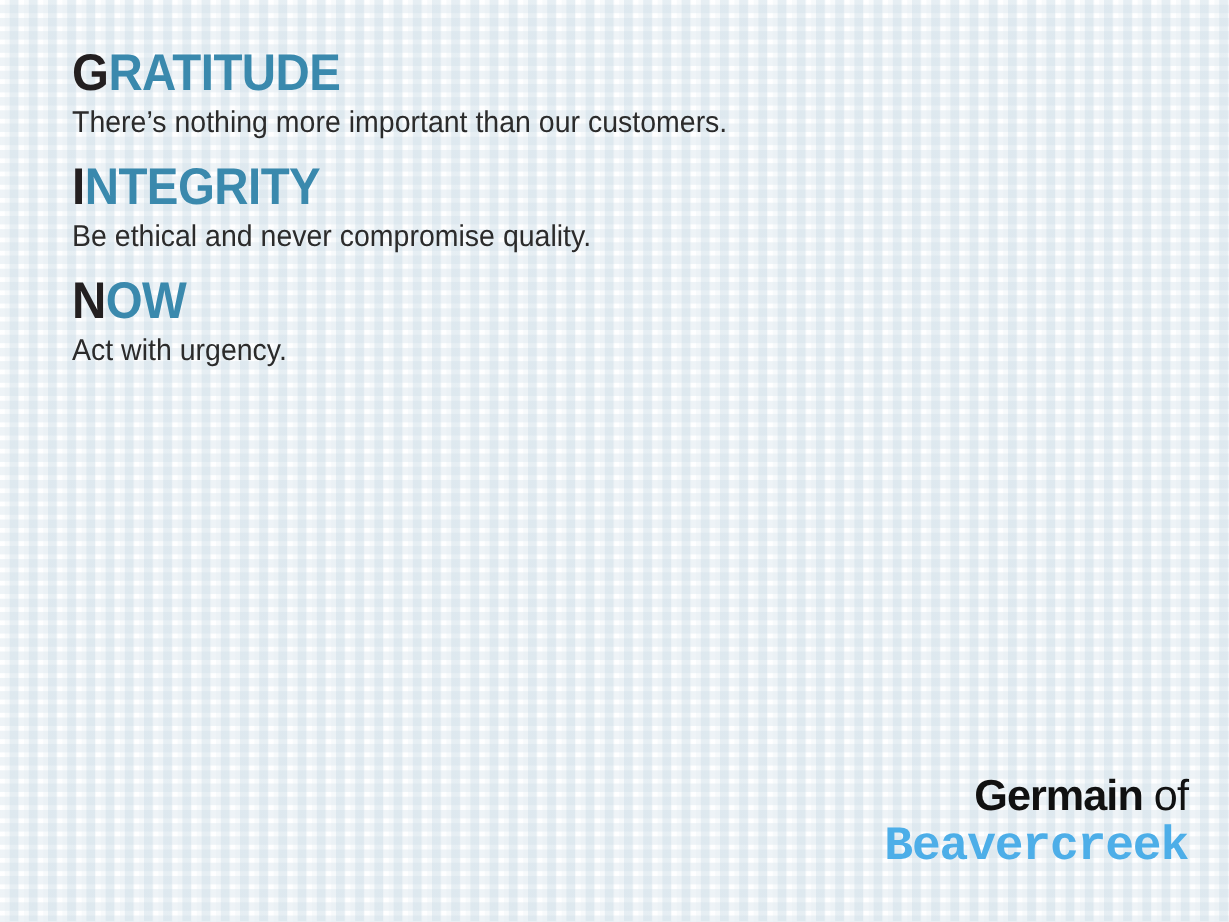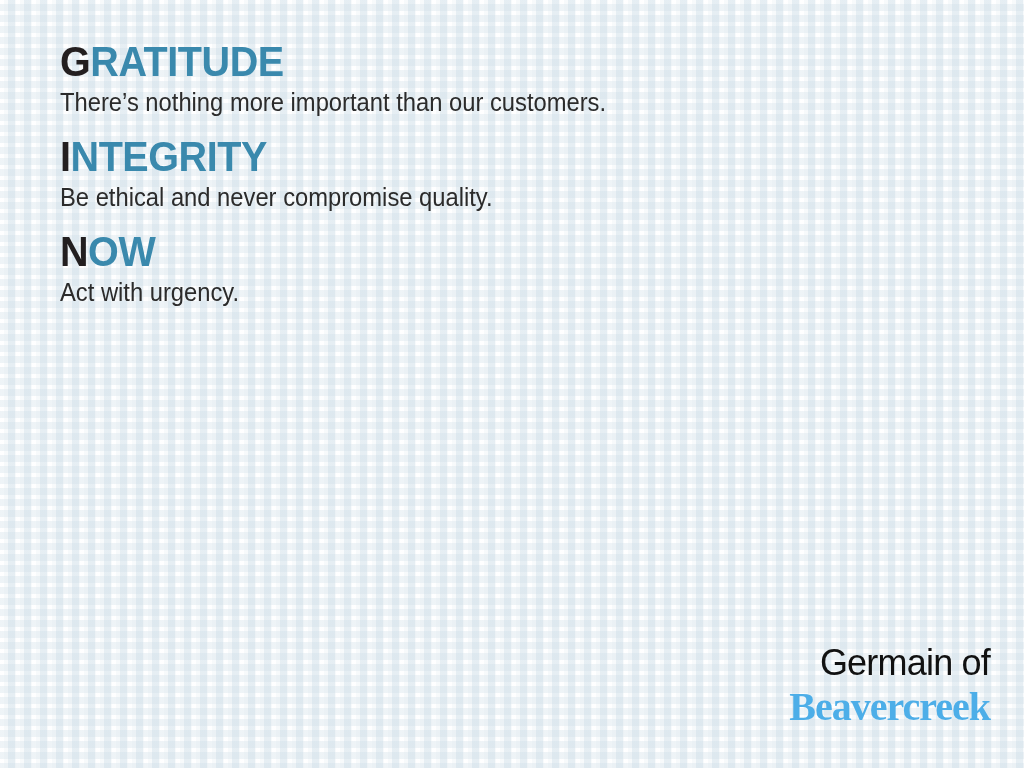--- a/index.html
+++ b/index.html
@@ -111,30 +111,30 @@
   #brand-line-1 {
     font-family: "Liberation Sans", "DejaVu Sans", sans-serif;
     font-size: 36px;
     line-height: 42px;
     color: #111111;
     letter-spacing: -0.8px;
     white-space: nowrap;
   }
 
   #brand-name-germain {
-    font-weight: normal;
+    font-weight: bold;
   }
 
   #brand-word-of {
     font-weight: normal;
     margin-top: 44px;
   }
 
   #brand-line-2 {
-    font-family: Liberation Serif, serif;
+    font-family: Liberation Mono, monospace;
     font-weight: bold;
     font-size: 40px;
     line-height: 46px;
     letter-spacing: -1px;
     color: #4daee8;
     white-space: nowrap;
   }
 </style>
 </head>
 <body>

